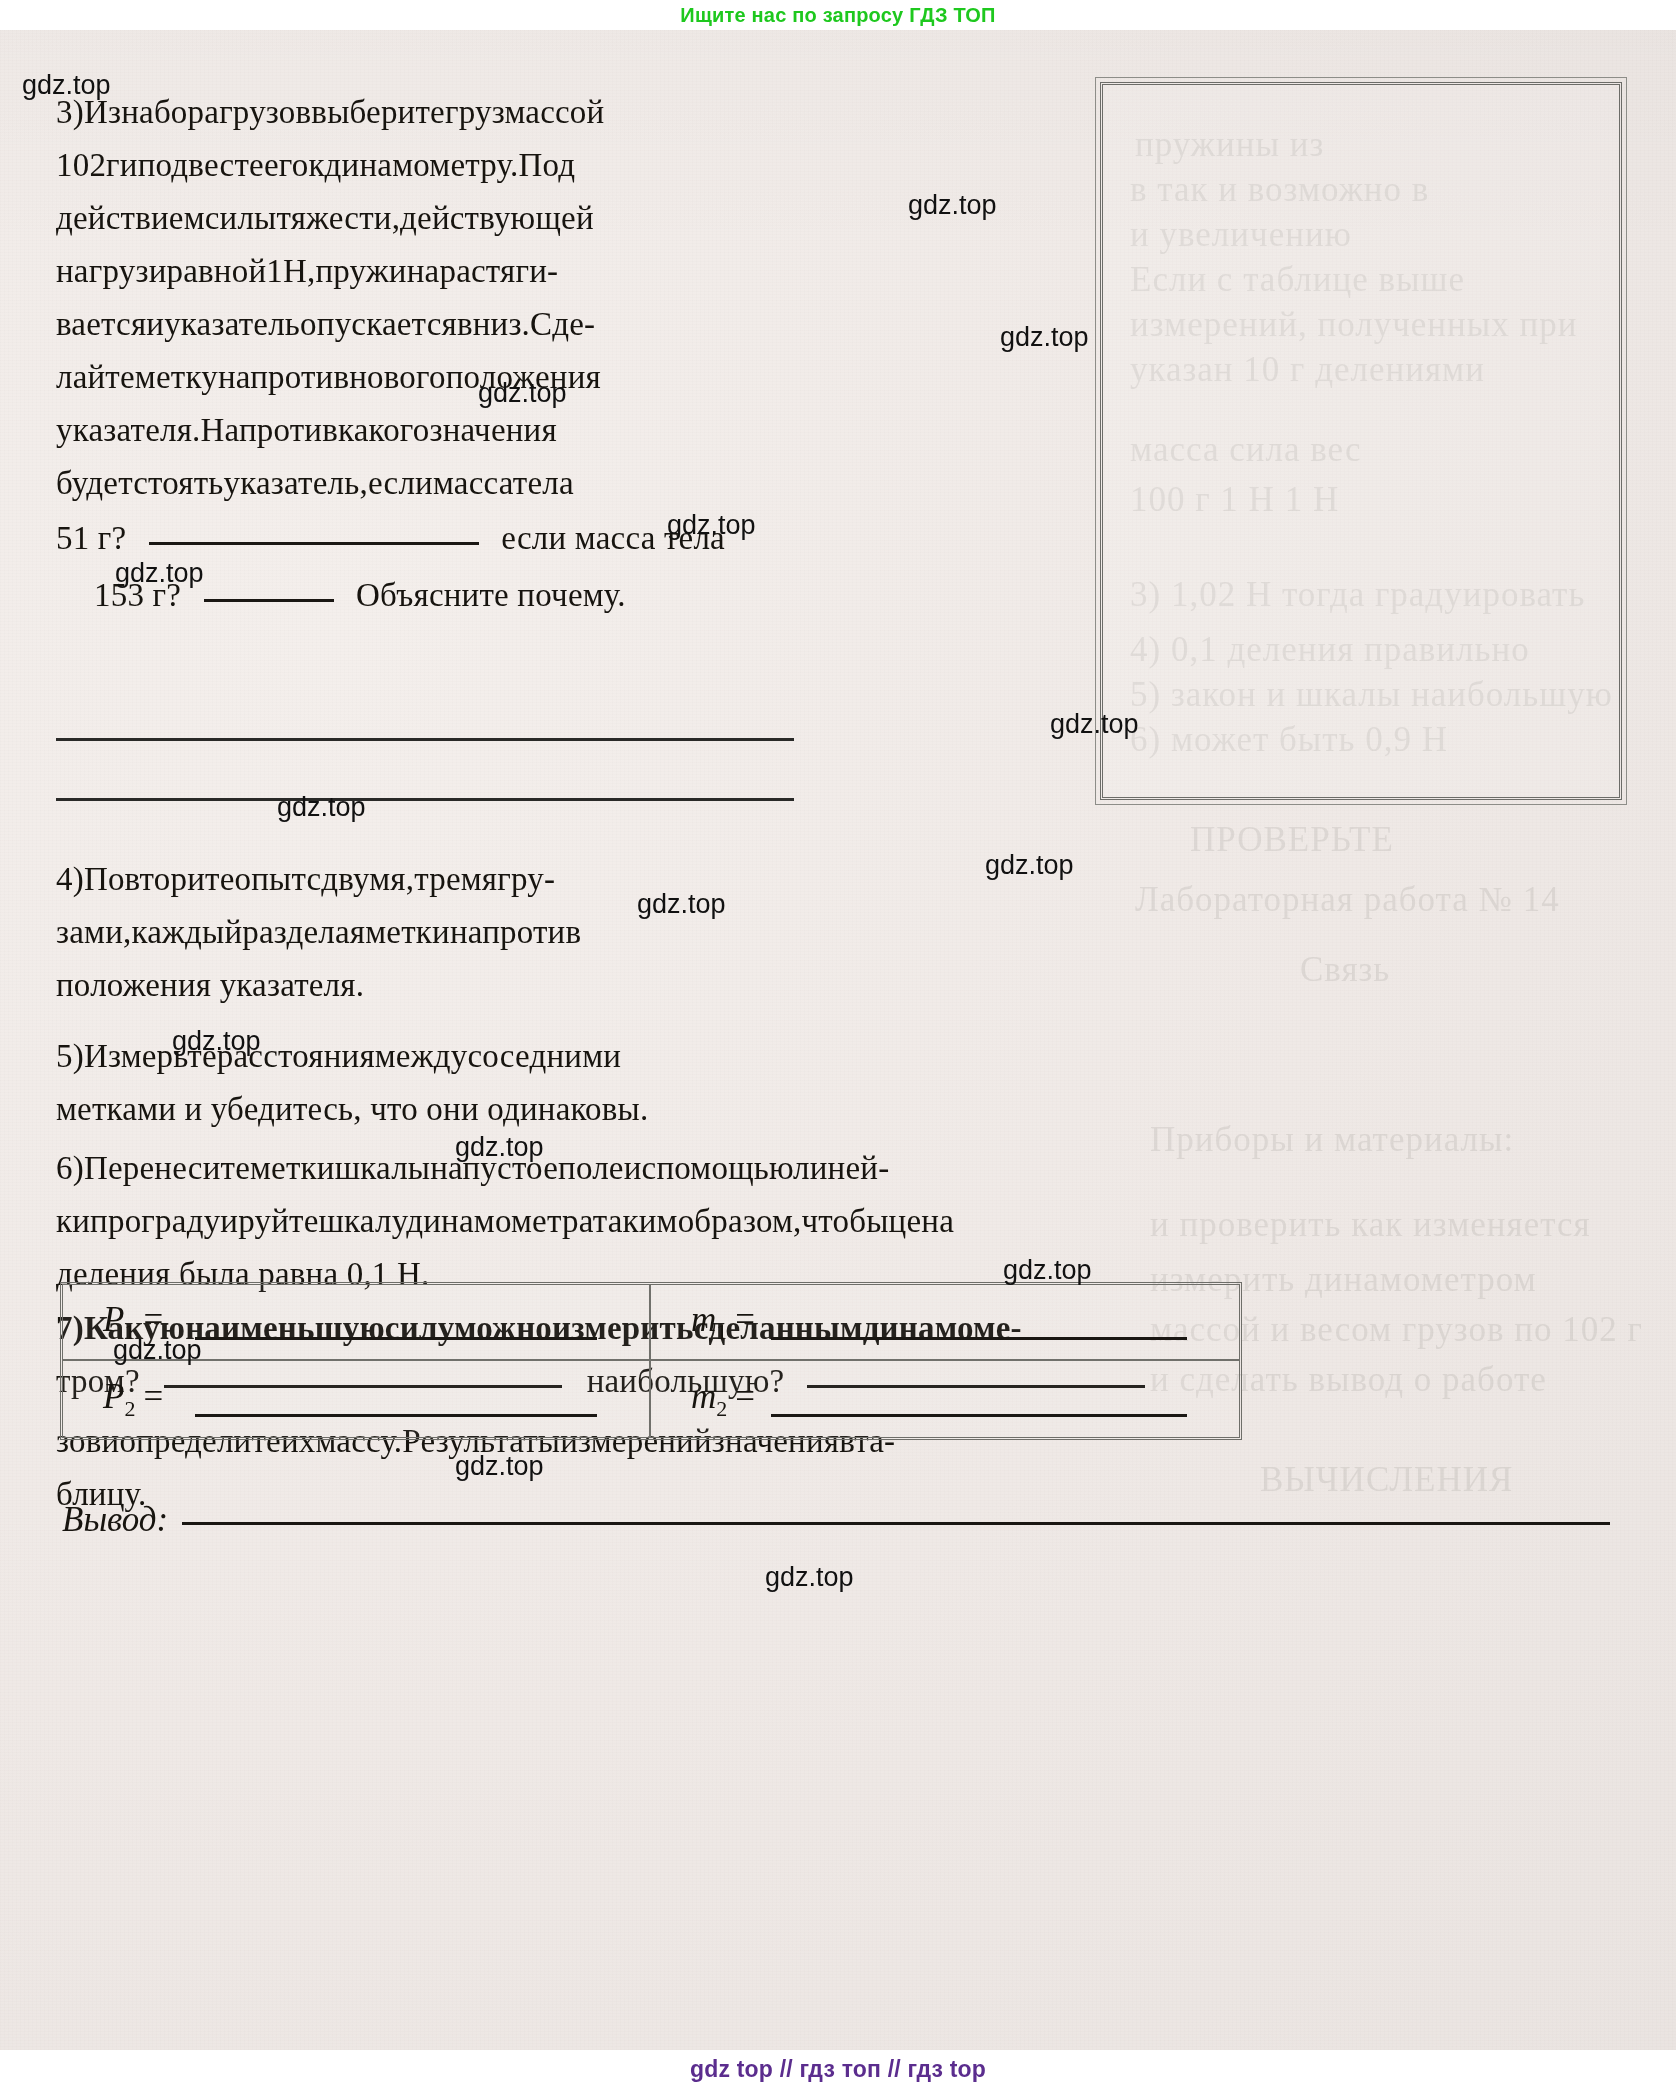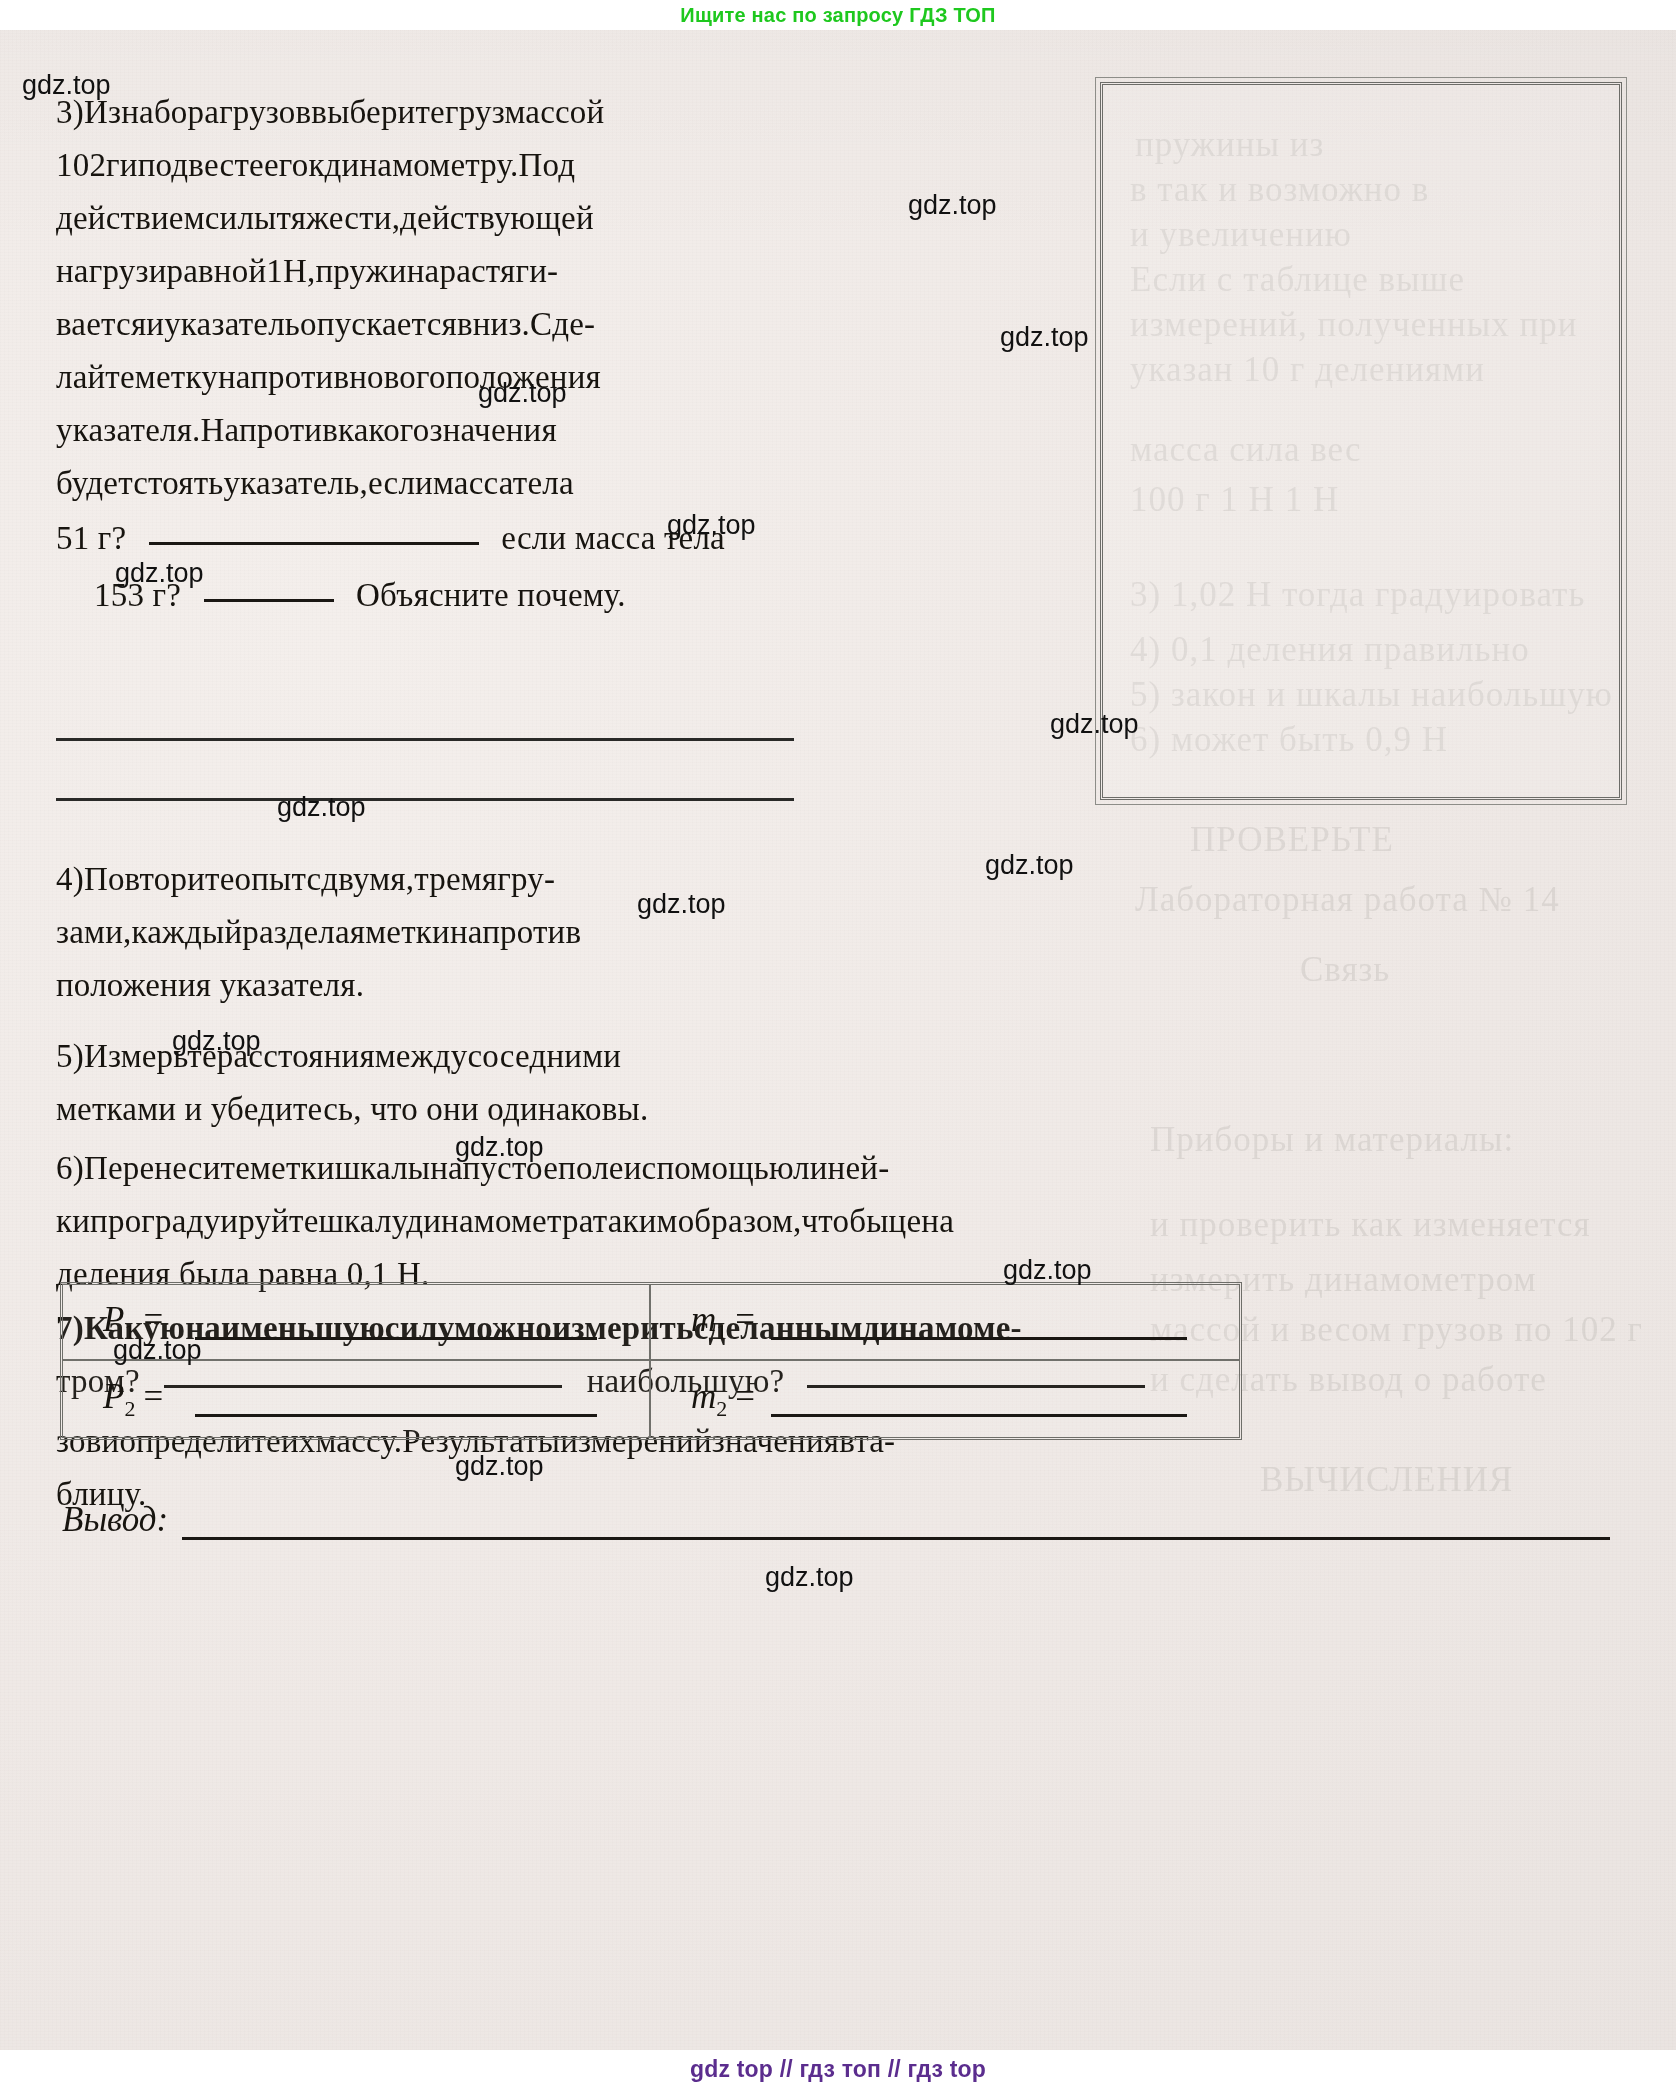--- a/index.html
+++ b/index.html
@@ -147,21 +147,21 @@
     height: 22px;
   }
 
   
   #conclusion {
     position: absolute;
     left: 62px;
     top: 1470px;
     width: 1548px;
     display: flex;
-    align-items: flex-end;
+    align-items: flex-start;
   }
   #conclusion .label {
     font-style: italic;
     font-size: 35px;
     color: #17140f;
     white-space: nowrap;
   }
   #conclusion .line {
     flex: 1;
     margin-left: 14px;

